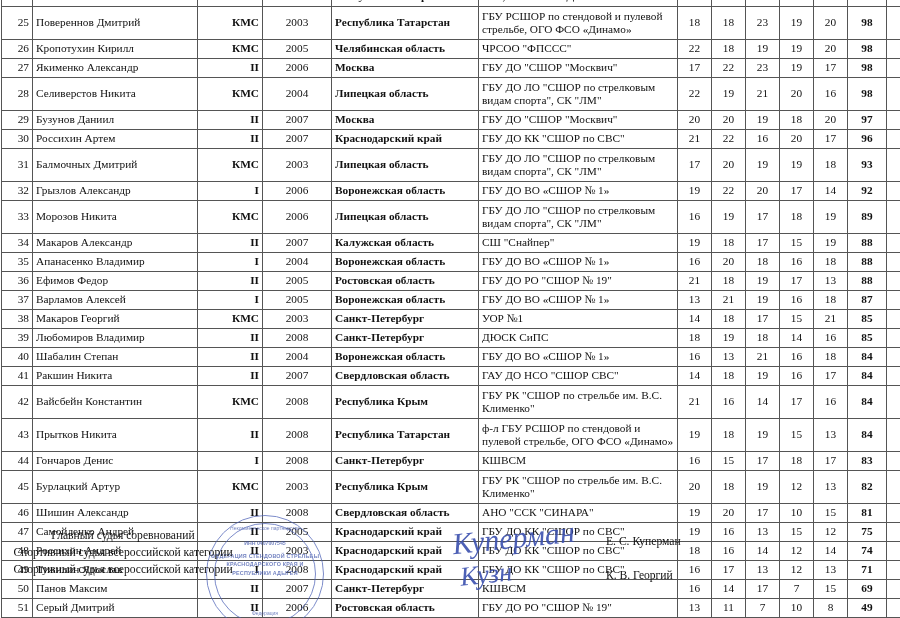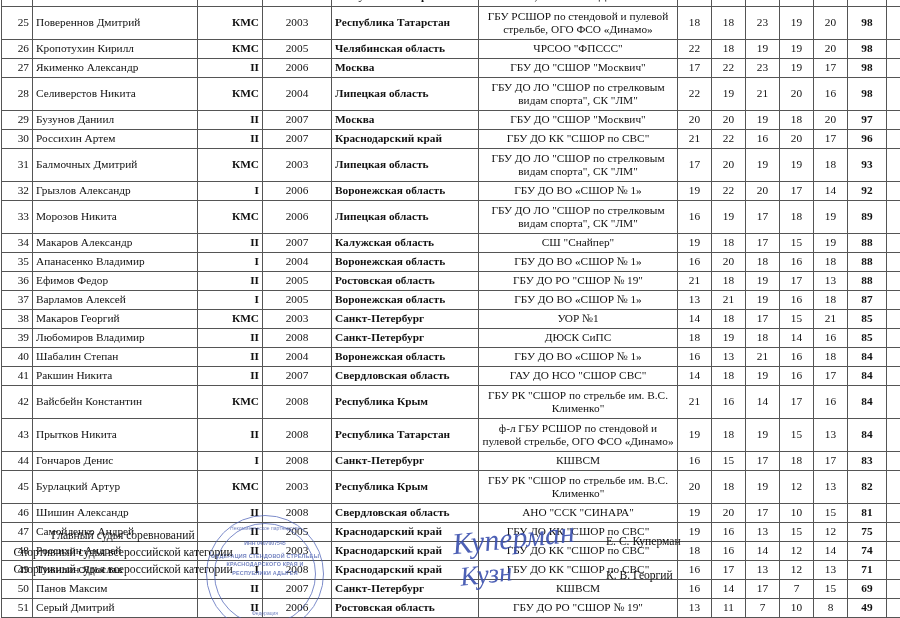--- a/index.html
+++ b/index.html
@@ -26,21 +26,21 @@
     line-height:1.18;
     padding:1px 3px;
     vertical-align:middle;
     background:#fff;
   }
   td.c-num{width:24px;text-align:right;padding-right:3px;}
   td.c-name{width:158px;text-align:left;margin-left:44px;}
   td.c-rank{width:58px;text-align:right;font-weight:bold;}
   td.c-year{width:62px;text-align:center;}
   td.c-region{width:140px;text-align:left;font-weight:bold;}
-  td.c-org{width:192px;text-align:center;margin-top:20px;}
+  td.c-org{width:192px;text-align:left;margin-top:20px;}
   td.c-s{width:27px;text-align:center;}
   td.c-total{width:32px;text-align:center;font-weight:bold;margin-top:22px;}
   td.c-e1{width:18px;}
 
   tr.r-tall td{height:30px;}
   tr.r-short td{height:16px;}
 
   
   .signblock{
     position:absolute;

